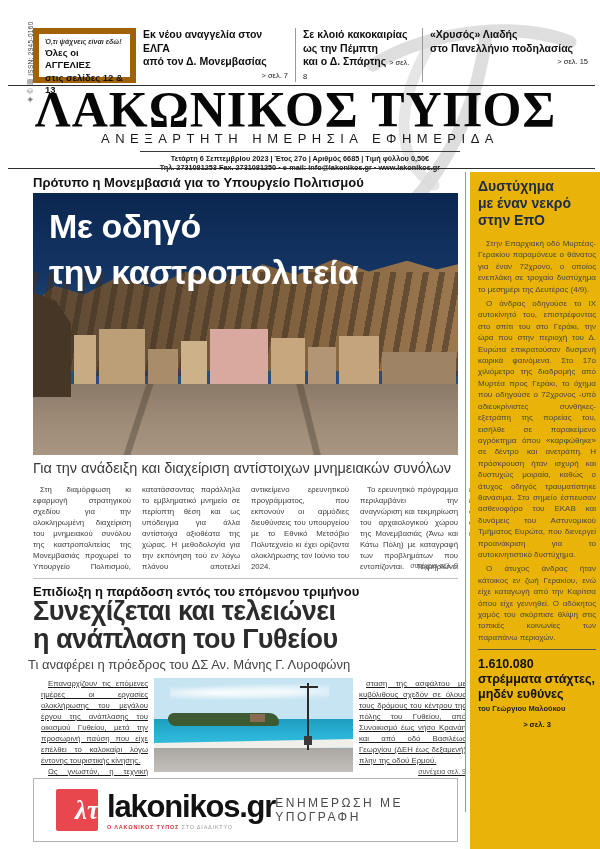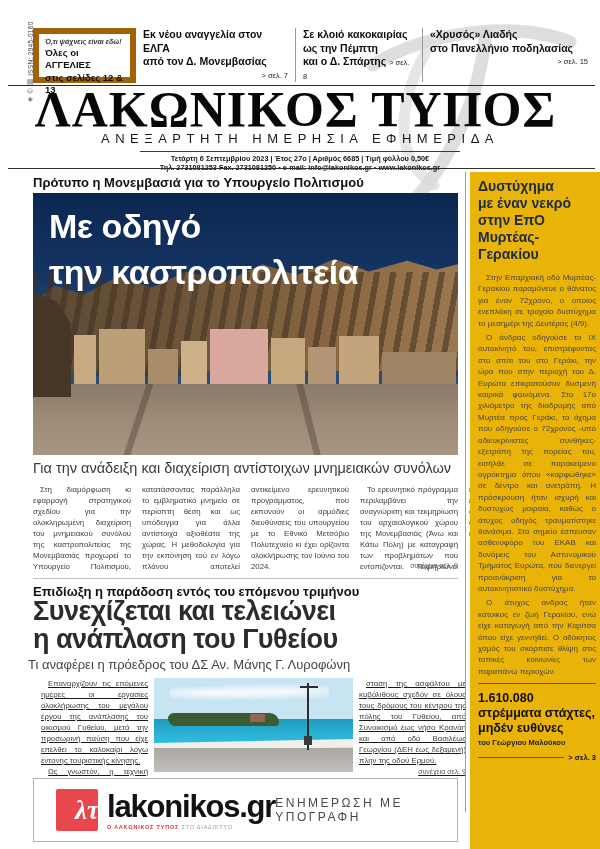--- a/index.html
+++ b/index.html
@@ -121,21 +121,21 @@
   
   .sidebar{position:absolute;left:470px;top:172px;width:130px;height:677px;background:#eab308;z-index:2;}
   .sb-rule{position:absolute;left:-5px;top:0;width:1px;height:640px;background:#9a9a9a;}
   .sb-inner{position:absolute;left:8px;top:0;width:118px;}
   .sb-headline{margin-top:6px;font-size:14px;font-weight:700;line-height:17px;color:#1c2b45;}
   .sb-body{margin-top:9px;font-size:8px;line-height:11.4px;text-align:justify;color:#474747;}
   .sb-body p{margin:0 0 3px;text-indent:8px;}
   .sb-div{margin-top:6px;border-top:1px solid #555;}
   .sb-brief-title{margin-top:7px;font-size:12.5px;font-weight:800;line-height:15px;color:#0f0f0f;}
   .sb-byline{font-size:7.5px;font-weight:700;color:#222;margin-top:2px;}
-  .sb-pageref{display:flex;align-items:center;margin-top:6px;}
+  .sb-pageref{display:flex;align-items:center;margin-top:6px;flex-direction:column;}
   .sb-pageref .line{flex:1;border-top:1px solid #555;margin-right:4px;}
   .sb-pageref .txt{font-size:7.5px;font-weight:700;color:#111;}
 </style>
 </head>
 <body>
 
 <div id="page" data-name="newspaper-front-page">
 
   <svg class="watermark" data-name="masthead-watermark-flourish" viewBox="0 0 225 200">
     <path d="M15,45 C75,8 165,2 212,22" fill="none" stroke="#d6d6d6" stroke-width="13" stroke-linecap="round" opacity="0.8"></path>
@@ -268,21 +268,20 @@
     <div class="slogan" data-name="banner-slogan">ΕΝΗΜΕΡΩΣΗ ΜΕ ΥΠΟΓΡΑΦΗ</div>
   </div>
 
   <div class="sidebar" data-name="sidebar-column">
     <div class="sb-rule" data-name="sidebar-vertical-rule"></div>
     <div class="sb-inner">
       <div class="sb-headline" data-name="sidebar-story-headline">
         <div>Δυστύχημα</div>
         <div>με έναν νεκρό</div>
         <div>στην ΕπΟ</div>
-        <div>Μυρτέας-Γερακίου</div>
       </div>
       <div class="sb-body" data-name="sidebar-story-body">
         <p data-name="sidebar-paragraph">Στην Επαρχιακή οδό Μυρτέας-Γερακίου παραμόνευε ο θάνατος για έναν 72χρονο, ο οποίος ενεπλάκη σε τροχαίο δυστύχημα το μεσημέρι της Δευτέρας (4/9).</p>
         <p data-name="sidebar-paragraph">Ο άνδρας οδηγούσε το ΙΧ αυτοκίνητό του, επιστρέφοντας στο σπίτι του στο Γεράκι, την ώρα που στην περιοχή του Δ. Ευρώτα επικρατούσαν δυσμενή καιρικά φαινόμενα. Στο 17ο χιλιόμετρο της διαδρομής από Μυρτέα προς Γεράκι, το όχημα που οδηγούσε ο 72χρονος -υπό αδιευκρίνιστες συνθήκες- εξετράπη της πορείας του, εισήλθε σε παρακείμενο αγρόκτημα όπου «καρφώθηκε» σε δέντρο και ανετράπη. Η πρόσκρουση ήταν ισχυρή και δυστυχώς μοιραία, καθώς ο άτυχος οδηγός τραυματίστηκε θανάσιμα. Στο σημείο έσπευσαν ασθενοφόρο του ΕΚΑΒ και δυνάμεις του Αστυνομικού Τμήματος Ευρώτα, που διενεργεί προανάκριση για το αυτοκινητιστικό δυστύχημα.</p>
         <p data-name="sidebar-paragraph">Ο άτυχος άνδρας ήταν κάτοικος εν ζωή Γερακίου, ενώ είχε καταγωγή από την Καρίτσα όπου είχε γεννηθεί. Ο αδόκητος χαμός του σκόρπισε θλίψη στις τοπικές κοινωνίες των παραπάνω περιοχών.</p>
       </div>
       <div class="sb-div" data-name="sidebar-divider"></div>
       <div class="sb-brief-title" data-name="sidebar-brief-title">
         <div>1.610.080</div>
         <div>στρέμματα στάχτες,</div>

